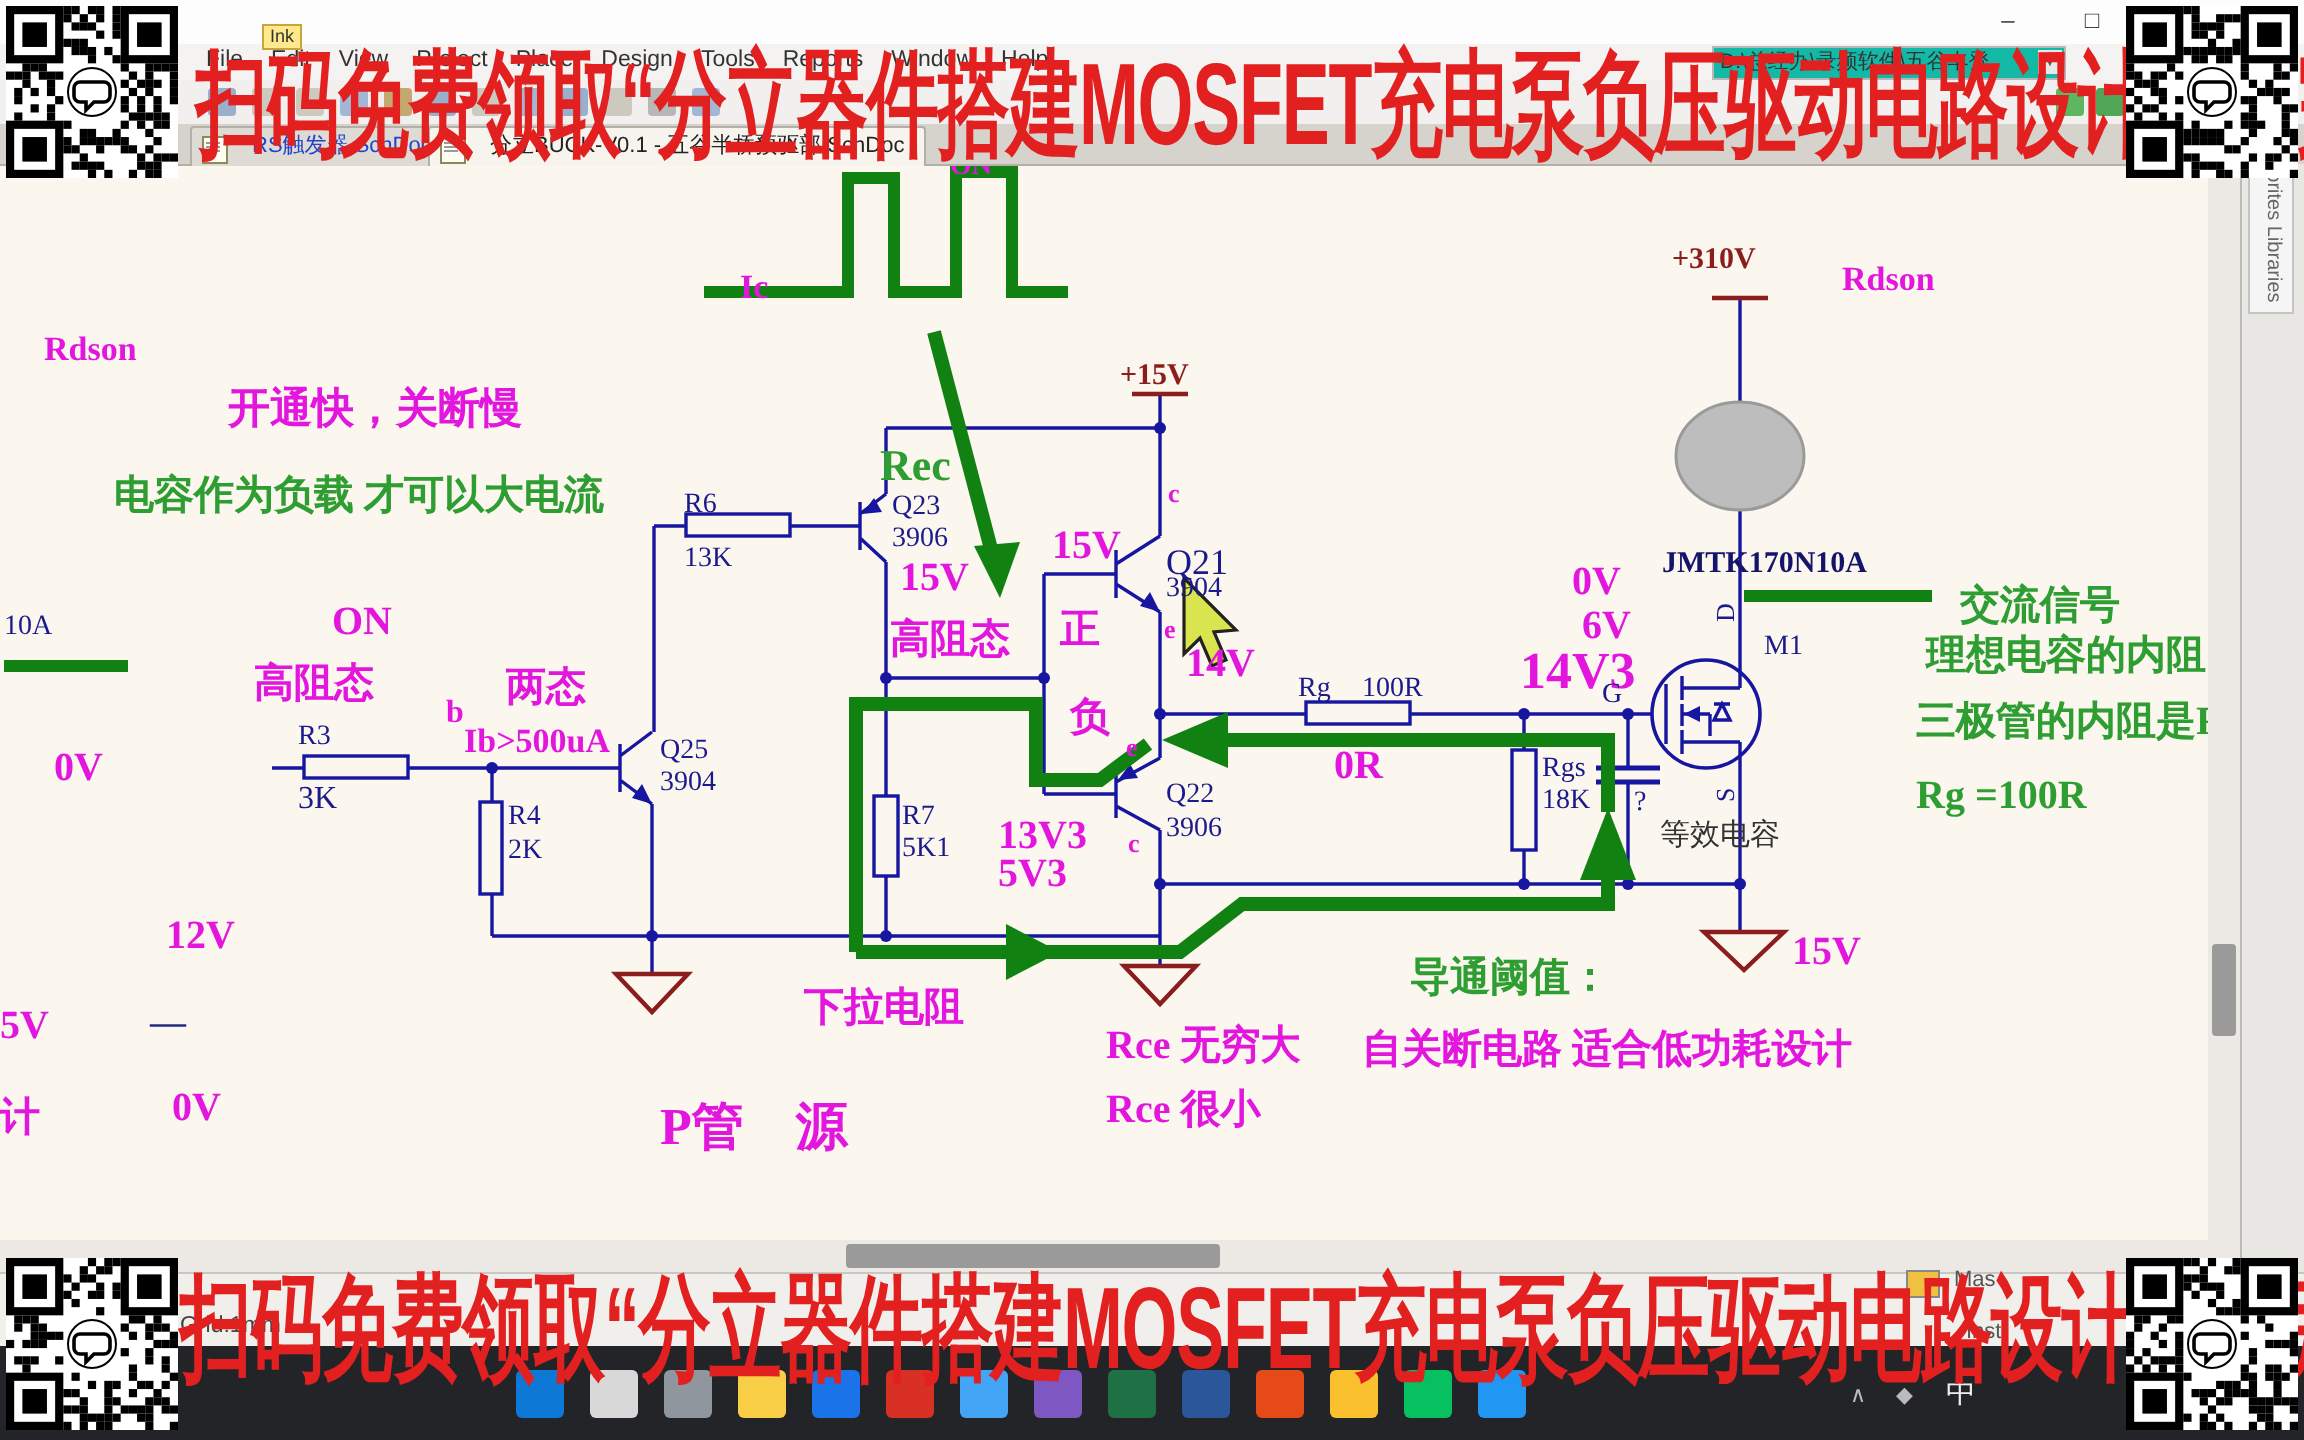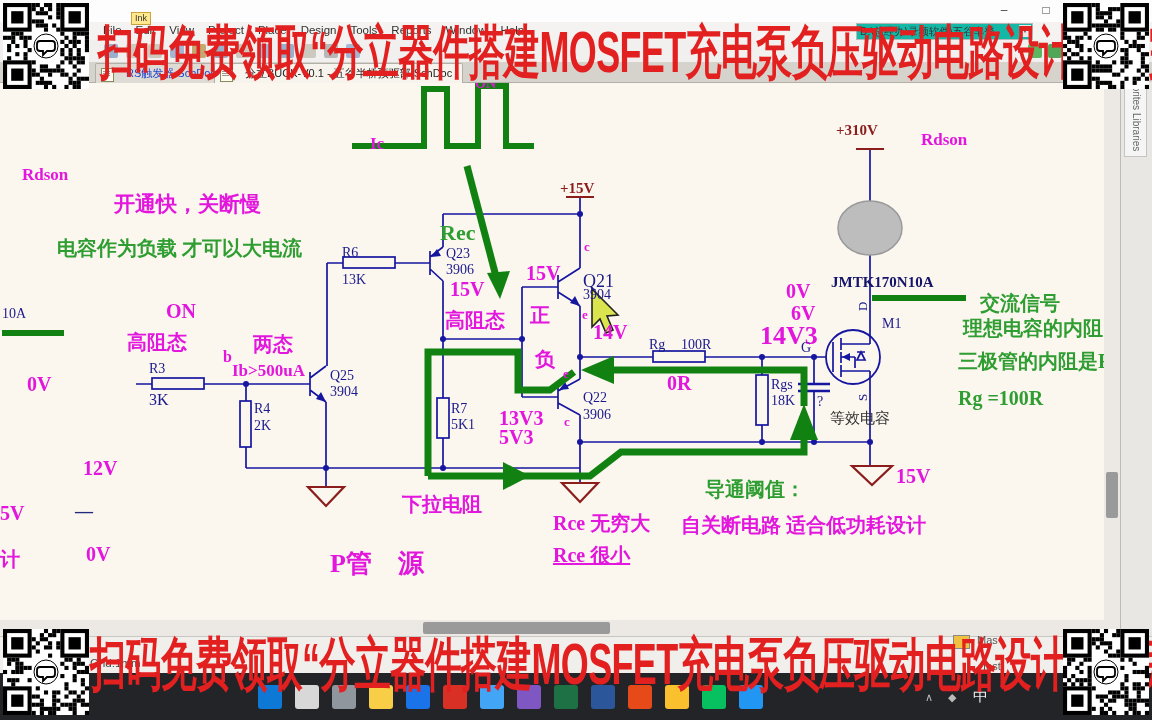--- a/index.html
+++ b/index.html
@@ -248,21 +248,21 @@
       <span class="anno mag" style="left: 582px; top: 308px; font-size: 13px;">e</span>
       <span class="anno mag" style="left: 563px; top: 367px; font-size: 13px;">e</span>
       <span class="anno mag" style="left: 564px; top: 415px; font-size: 13px;">c</span>
       <span class="anno mag" style="left: 786px; top: 281px; font-size: 20px;">0V</span>
       <span class="anno mag" style="left: 791px; top: 303px; font-size: 20px;">6V</span>
       <span class="anno mag" style="left: 760px; top: 322px; font-size: 26px;">14V3</span>
       <span class="anno mag" style="left: 921px; top: 131px; font-size: 17px;">Rdson</span>
       <span class="anno mag" style="left: 667px; top: 373px; font-size: 20px;">0R</span>
       <span class="anno mag" style="left: 402px; top: 494px; font-size: 20px;">下拉电阻</span>
       <span class="anno mag" style="left: 553px; top: 513px; font-size: 20px;">Rce 无穷大</span>
-      <span class="anno mag" style="left: 553px; top: 545px; font-size: 20px; text-decoration: underline;">Rce 很小</span>
+      <span class="anno mag" style="left: 553px; top: 545px; font-size: 20px;">Rce 很小</span>
       <span class="anno grn" style="left: 705px; top: 479px; font-size: 20px;">导通阈值：</span>
       <span class="anno mag" style="left: 681px; top: 515px; font-size: 20px;">自关断电路 适合低功耗设计</span>
       <span class="anno mag" style="left: 83px; top: 458px; font-size: 20px;">12V</span>
       <span class="anno mag" style="left: 0px; top: 503px; font-size: 20px;">5V</span>
       <span class="anno dash" style="left: 75px; top: 502px; font-size: 18px;">—</span>
       <span class="anno mag" style="left: 86px; top: 544px; font-size: 20px;">0V</span>
       <span class="anno mag" style="left: 0px; top: 549px; font-size: 20px;">计</span>
       <span class="anno mag" style="left: 308px; top: 550px; font-size: 26px; margin-left: 22px;">P管　源</span>
       <span class="anno mag" style="left: 27px; top: 374px; font-size: 20px;">0V</span>
       <span class="anno nav" style="left: 2px; top: 307px; font-size: 14px;">10A</span>

